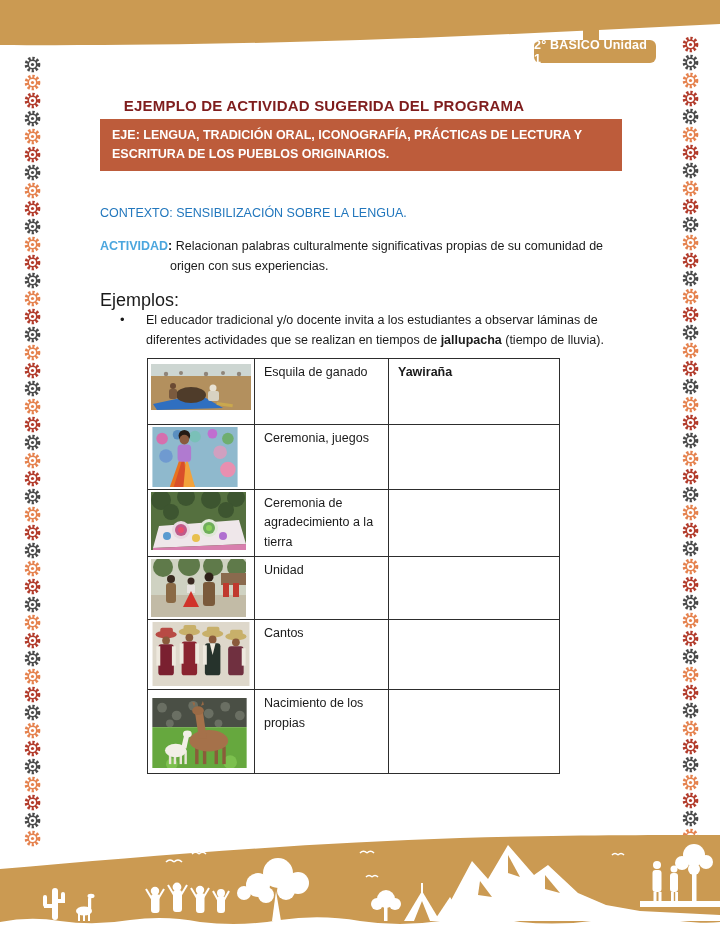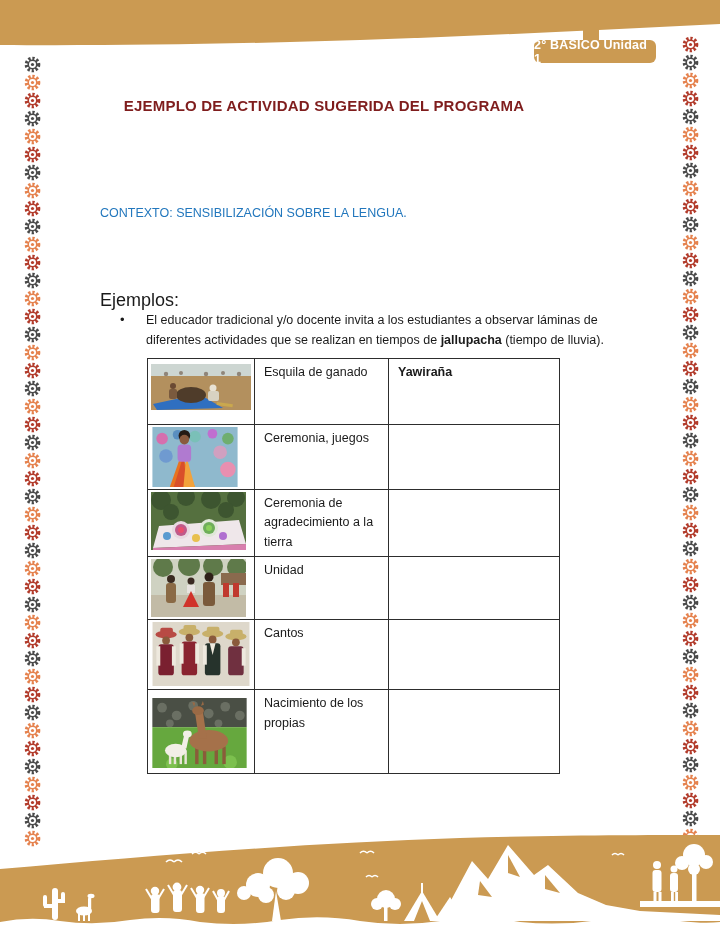--- a/index.html
+++ b/index.html
@@ -508,23 +508,27 @@
       </svg>
       <svg width="17" height="17" viewBox="0 0 20 20">
         <circle cx="10" cy="10" r="7.2" fill="none" stroke="#E5824E" stroke-width="4" stroke-dasharray="2.6 2.1"></circle>
         <circle cx="10" cy="10" r="5" fill="#fff" stroke="#E5824E" stroke-width="1.8"></circle>
         <circle cx="10" cy="10" r="1.9" fill="#E5824E"></circle>
       </svg>
     </div>
 
   <h1 class="doc-title">EJEMPLO DE ACTIVIDAD SUGERIDA DEL PROGRAMA</h1>
 
+  <div class="eje-banner">EJE: LENGUA, TRADICIÓN ORAL, ICONOGRAFÍA, PRÁCTICAS DE LECTURA Y ESCRITURA DE LOS PUEBLOS ORIGINARIOS.</div>
 
   <div class="contexto">CONTEXTO: SENSIBILIZACIÓN SOBRE LA LENGUA.</div>
 
+  <div class="actividad">
+    <p><span class="lbl">ACTIVIDAD</span><span class="colon">:</span><span> Relacionan palabras culturalmente significativas propias de su comunidad de origen con sus experiencias.</span></p>
+  </div>
 
   <div class="ejemplos">Ejemplos:</div>
 
   <div class="bullet-item">
     <span class="dot">•</span>
     <p><span>El educador tradicional y/o docente invita a los estudiantes a observar láminas de diferentes actividades que se realizan en tiempos de </span><strong>jallupacha</strong><span> (tiempo de lluvia).</span></p>
   </div>
 
   <table class="acts">
     <tbody>

